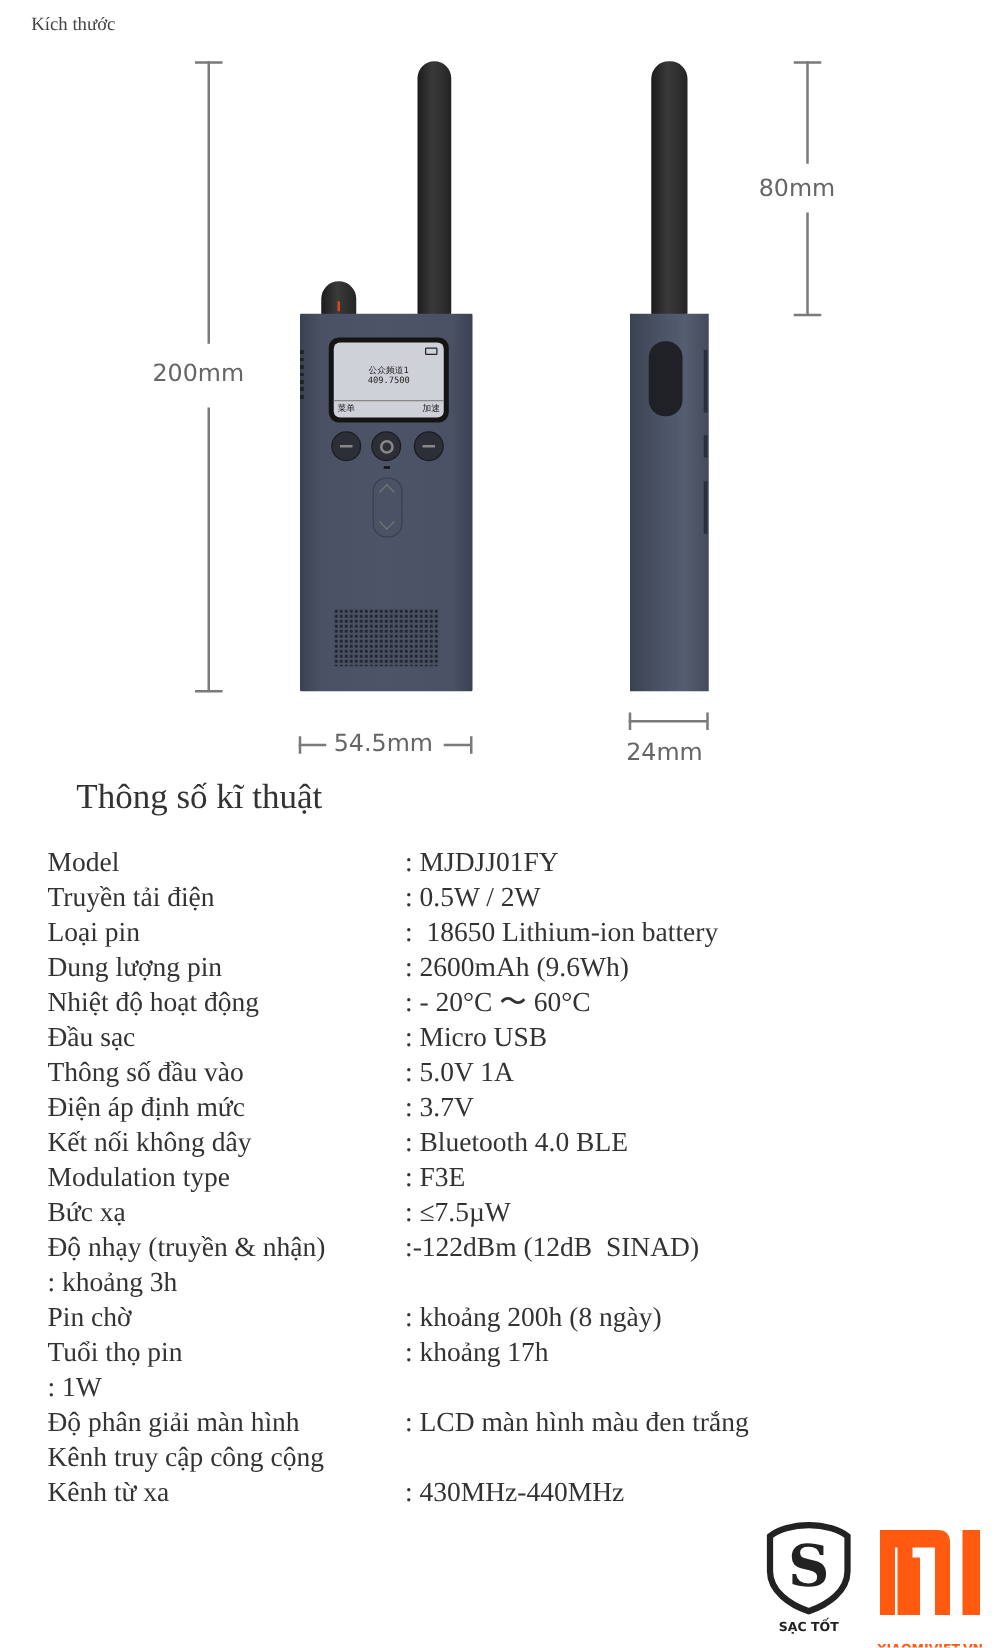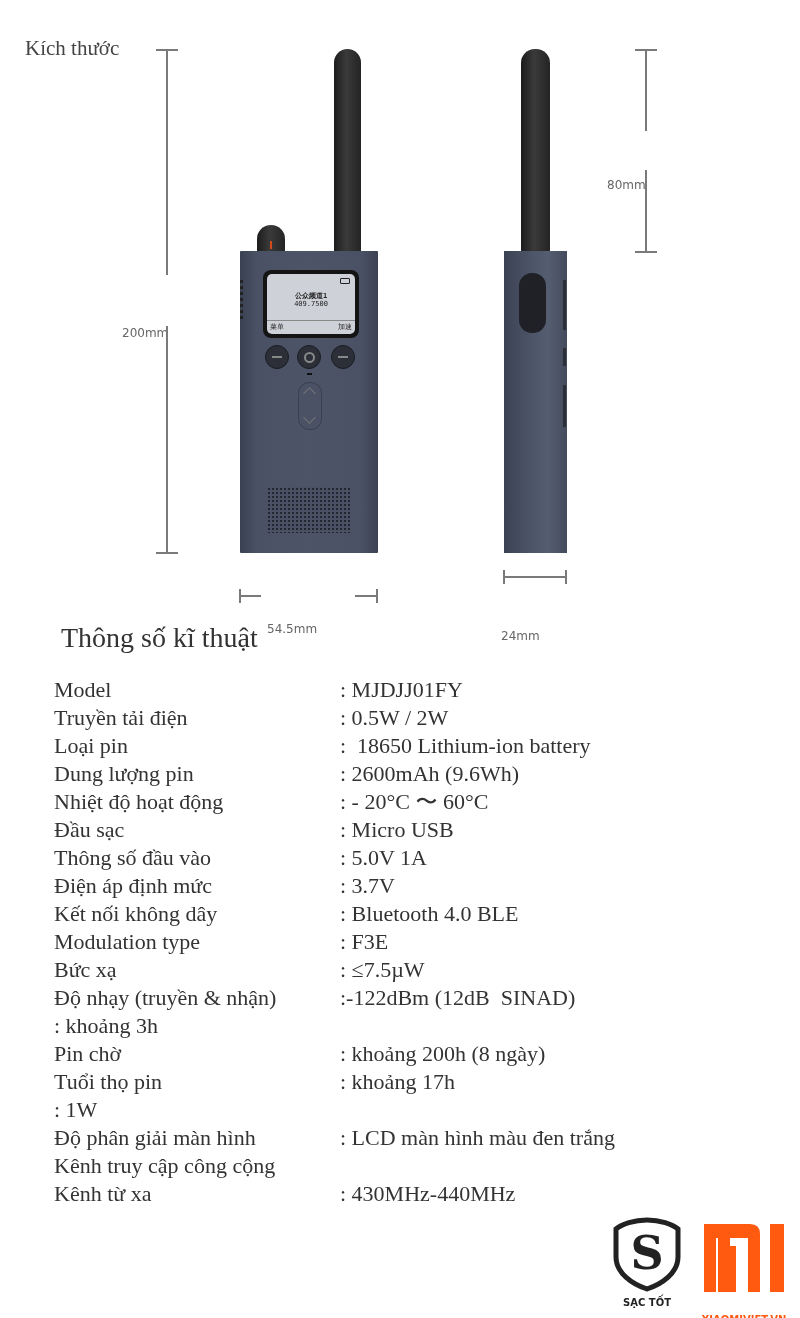--- a/index.html
+++ b/index.html
@@ -1,32 +1,32 @@
 <!DOCTYPE html>
 <html><head>
 <meta charset="utf-8">
 <style>
   html, body { margin: 0; padding: 0; background: #ffffff; }
   body { width: 800px; height: 1318px; position: relative; overflow: hidden; font-family: "Liberation Serif", serif; color: #333; }
   .abs { position: absolute; }
-  .section-label { left: 25px; top: 36px; font-size: 21px; color: #444; text-align: right; }
-  .dim-text { font-family: "DejaVu Sans", sans-serif; color: #666; font-size: 12px; margin-top: 38px; }
+  .section-label { left: 25px; top: 12px; font-size: 15px; color: #444; text-align: right; }
+  .dim-text { font-family: "DejaVu Sans", sans-serif; color: #666; font-size: 19px; }
   .vline { background: #7a7a7a; width: 2px; }
   .hline { background: #7a7a7a; height: 2px; }
   .body-front { left: 240px; top: 251px; width: 138px; height: 302px; background: linear-gradient(90deg,#3a4152 0%,#4a5164 12%,#4d5467 50%,#4a5164 88%,#3c4253 100%); border-radius: 1px; }
   .antenna { background: linear-gradient(90deg,#1c1c1c,#3a3a3a 45%,#242424); border-radius: 14px 14px 4px 4px; }
   .screen-bezel { left: 263px; top: 270px; width: 96px; height: 68px; background: #141414; border-radius: 8px; }
   .screen { left: 267px; top: 274px; width: 88px; height: 60px; background: #cfd1d8; border-radius: 5px; font-family: "DejaVu Sans Mono", monospace; font-size: 7px; color: #222; }
   .btn-round { width: 22px; height: 22px; border-radius: 50%; background: #2c2f38; border: 1px solid #1a1c22; }
   .rocker { left: 298px; top: 382px; width: 22px; height: 46px; border-radius: 11px; border: 1px solid #3a4050; background: #4b5265; }
   .speaker { left: 267px; top: 487px; width: 84px; height: 46px; background-image: radial-gradient(circle,#23262e 1.1px,transparent 1.3px); background-size: 4px 4px; background-color: #4a5164; }
   .body-side { left: 504px; top: 251px; width: 63px; height: 302px; background: linear-gradient(90deg,#3b4253,#4b5366 40%,#555d70 70%,#444b5d); }
   .side-grip { left: 519px; top: 273px; width: 27px; height: 60px; background: #1f2126; border-radius: 13px; }
   .spec-title { left: 61px; top: 622px; font-size: 28px; color: #333; }
-  .spec-table { left: 54px; top: 676px; }
+  .spec-table { left: 38px; top: 676px; }
   .spec-row { height: 28px; display: flex; font-size: 22px; line-height: 28px; color: #333; white-space: nowrap; }
   .spec-k { width: 286px; }
   .spec-v { }
   .logo-sactot { left: 612px; top: 1217px; width: 70px; height: 95px; }
   .logo-mi { left: 700px; top: 1222px; width: 95px; height: 90px; }
 </style>
 </head>
 <body>
 
 <div class="abs section-label">Kích thước</div>
@@ -38,21 +38,21 @@
 <div class="abs hline" style="left:156px;top:552px;width:22px;"></div>
 
 <div class="abs antenna" style="left:334px;top:49px;width:27px;height:205px;"></div>
 <div class="abs antenna" style="left:257px;top:225px;width:28px;height:30px;border-radius:14px 14px 2px 2px;"></div>
 <div class="abs" style="left:270px;top:241px;width:2px;height:8px;background:#d24a1c;"></div>
 <div class="abs body-front"></div>
 <div class="abs" style="left:240px;top:280px;width:3px;height:40px;background:repeating-linear-gradient(180deg,#222 0 3px,#3a4152 3px 6px);"></div>
 <div class="abs screen-bezel"></div>
 <div class="abs screen">
   <div class="abs" style="right:5px;top:4px;width:8px;height:4px;border:1px solid #222;border-radius:1px;"></div>
-  <div class="abs" style="left:0;right:0;top:17px;text-align:center;font-weight:bold;">公众频道1</div>
+  <div class="abs" style="left:0;right:0;top:17px;text-align:center;">公众频道1</div>
   <div class="abs" style="left:0;right:0;top:26px;text-align:center;">409.7500</div>
   <div class="abs" style="left:0;right:0;top:46px;height:1px;background:#888;"></div>
   <div class="abs" style="left:3px;top:48px;">菜单</div>
   <div class="abs" style="right:3px;top:48px;">加速</div>
 </div>
 <div class="abs btn-round" style="left:265px;top:345px;">
   <div class="abs" style="left:6px;top:10px;width:10px;height:2px;background:#888;"></div>
 </div>
 <div class="abs btn-round" style="left:297px;top:345px;">
   <div class="abs" style="left:6px;top:6px;width:7px;height:7px;border:2px solid #888;border-radius:50%;"></div>

